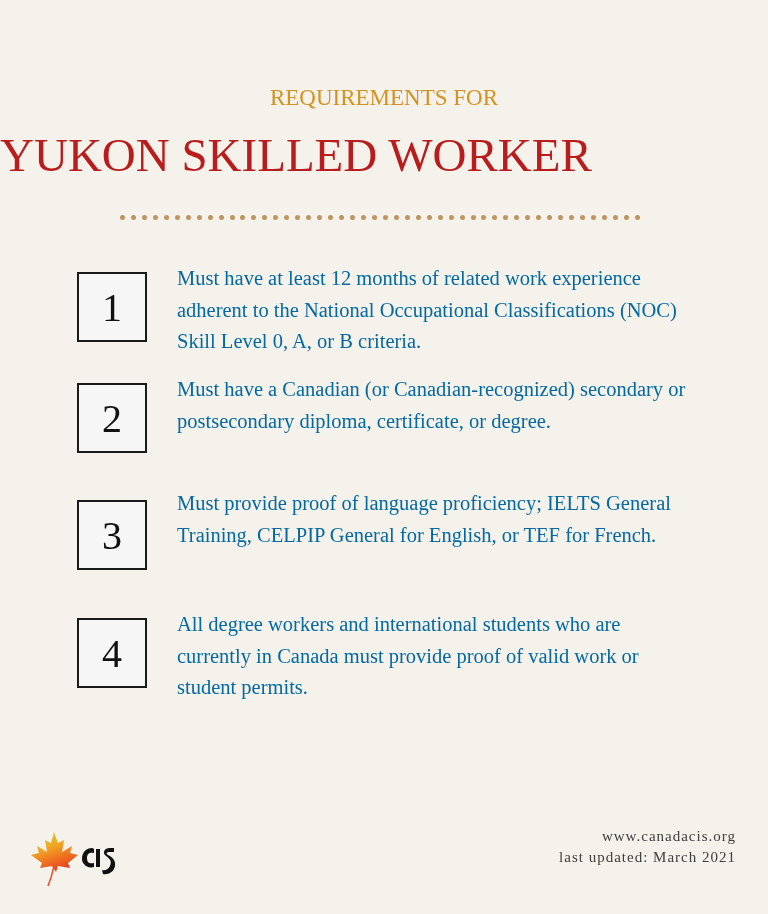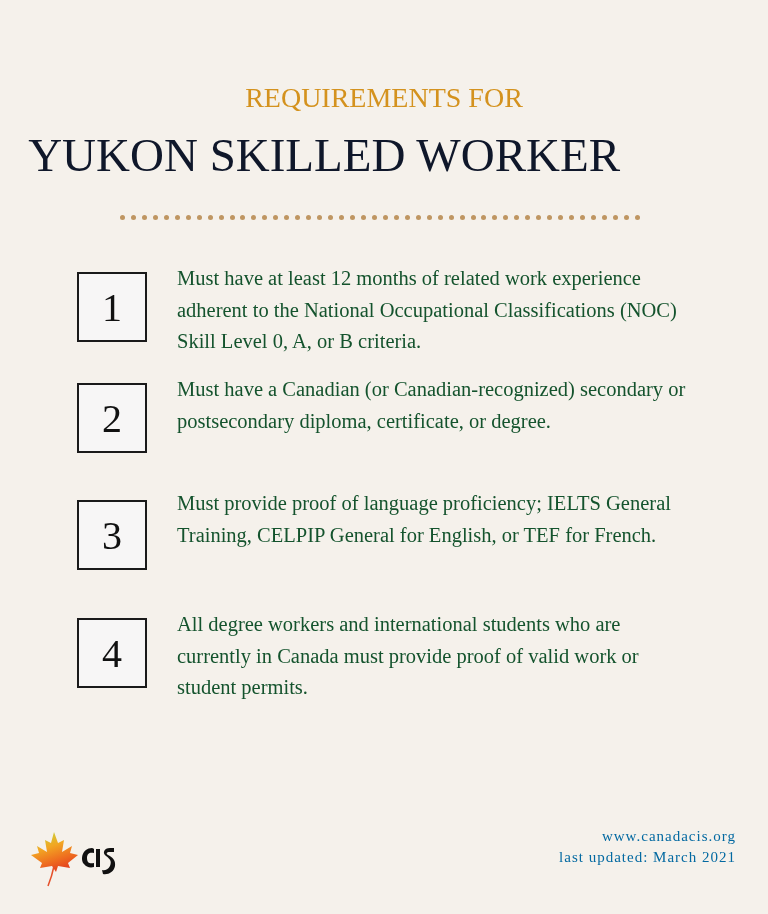--- a/index.html
+++ b/index.html
@@ -13,34 +13,34 @@
       position: relative;
       overflow: hidden;
       font-family: "Liberation Serif", "DejaVu Serif", serif;
     }
     .subtitle {
       position: absolute;
       top: 80px;
       left: 0;
       width: 768px;
       text-align: center;
-      font-size: 28px;
+      font-size: 23px;
       line-height: 36px;
       color: #D4921E;
       letter-spacing: 0px;
     }
     .title {
       position: absolute;
       top: 127px;
       left: 0;
       width: 620px;
-      text-align: right;
+      text-align: left;
       font-size: 47px;
       line-height: 56px;
-      color: #0f172a;
+      color: #b91c1c;
     }
     .divider {
       position: absolute;
       top: 213px;
       left: 120px;
       width: 520px;
       height: 8px;
       display: flex;
       justify-content: space-between;
       align-items: center;
@@ -68,31 +68,31 @@
       justify-content: center;
       font-size: 40px;
       color: #111111;
     }
     .req .text {
       position: absolute;
       left: 100px;
       width: 520px;
       font-size: 20.5px;
       line-height: 31.5px;
-      color: #14532d;
+      color: #0369a1;
     }
     .footer-contact {
       position: absolute;
       right: 32px;
       top: 826px;
       text-align: right;
       font-size: 15px;
       line-height: 21px;
       letter-spacing: 1px;
-      color: #0369a1;
+      color: #404040;
     }
     .logo {
       position: absolute;
       left: 28px;
       top: 828px;
       width: 90px;
       height: 62px;
     }
   </style>
 </head>

